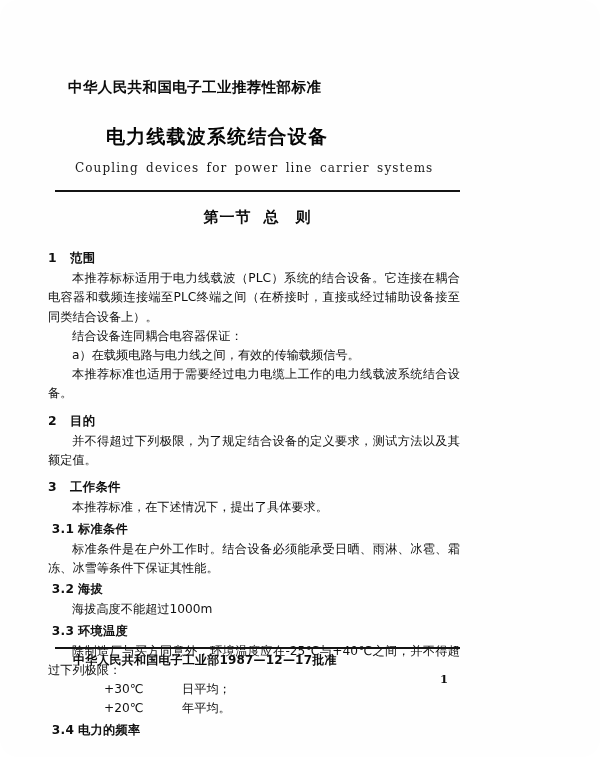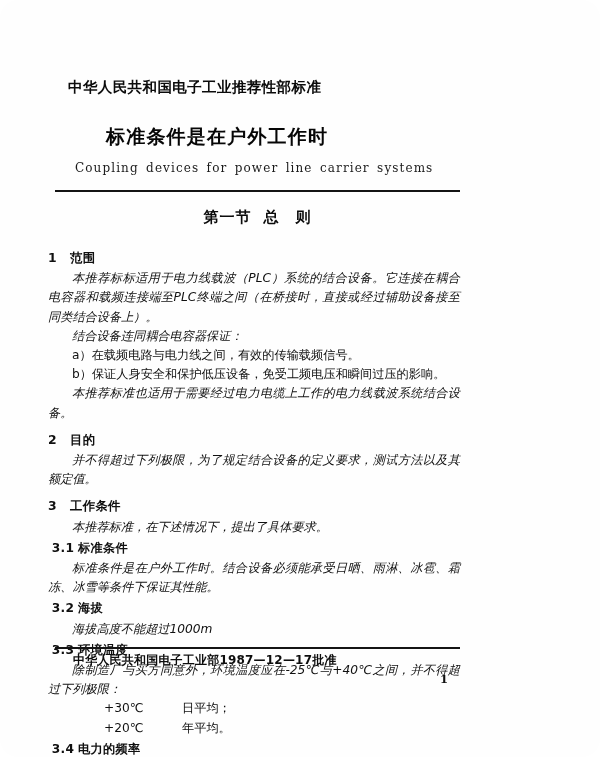--- a/index.html
+++ b/index.html
@@ -146,21 +146,20 @@
   }
   .sub-head .hnum {
     display: inline-block;
     min-width: 30px;
     text-align: center;
   }
   .para {
     text-indent: 24px;
     margin: 0;
     text-align: justify;
-    font-style: italic;
   }
   .item {
     text-indent: 24px;
     margin: 0;
   }
   .temp-line {
     margin: 0;
     padding-left: 56px;
     white-space: pre;
   }
@@ -192,40 +191,39 @@
 </head>
 <body>
 
 <div class="page">
 
   <div class="masthead">
     <div class="org-title">中华人民共和国电子工业推荐性部标准</div>
   </div>
 
   <div class="title-row">
-    <div class="main-title">标准条件是在户外工作时</div>
+    <div class="main-title">电力线载波系统结合设备</div>
   </div>
 
   <div class="en-subtitle">Coupling devices for power line carrier systems</div>
 
   <div class="rule rule-top"></div>
 
   <div class="chapter-heading">
     <span>第一节</span><span class="gap"></span><span>总　则</span>
   </div>
 
   <div class="body-col">
 
     <div class="num-head">
       <span class="hnum">1</span><span>范围</span>
     </div>
     <p class="para">本推荐标标适用于电力线载波（PLC）系统的结合设备。它连接在耦合电容器和载频连接端至PLC终端之间（在桥接时，直接或经过辅助设备接至同类结合设备上）。</p>
     <p class="para">结合设备连同耦合电容器保证：</p>
     <p class="item">a）在载频电路与电力线之间，有效的传输载频信号。</p>
-    <p class="item">b）保证人身安全和保护低压设备，免受工频电压和瞬间过压的影响。</p>
     <p class="para">本推荐标准也适用于需要经过电力电缆上工作的电力线载波系统结合设备。</p>
 
     <div class="num-head">
       <span class="hnum">2</span><span>目的</span>
     </div>
     <p class="para">并不得超过下列极限，为了规定结合设备的定义要求，测试方法以及其额定值。</p>
 
     <div class="num-head">
       <span class="hnum">3</span><span>工作条件</span>
     </div>

